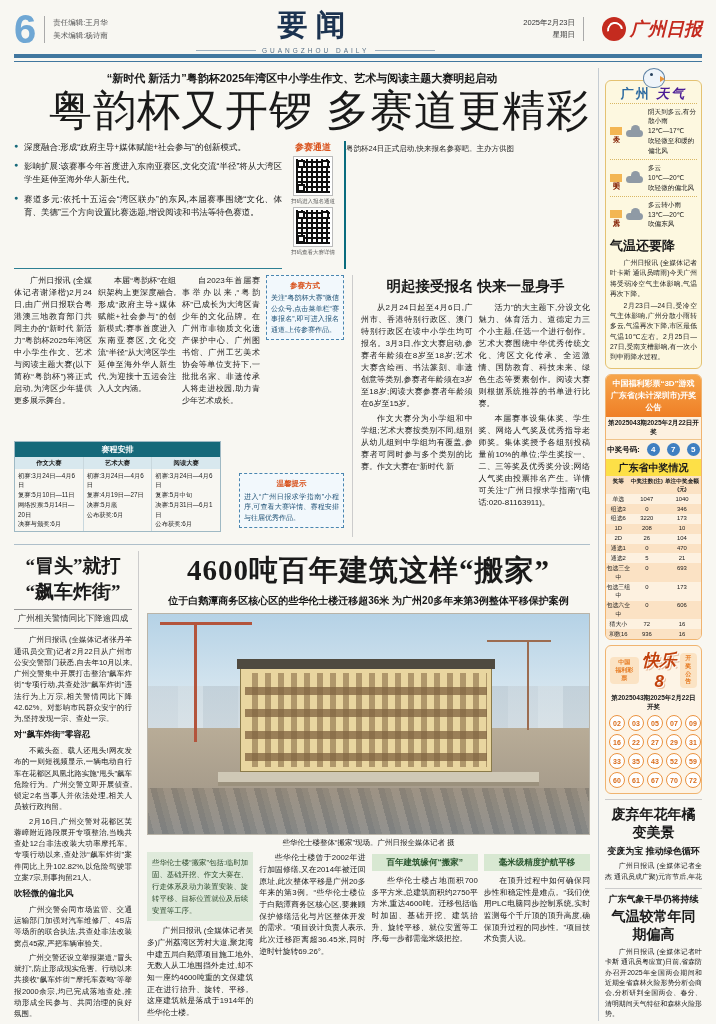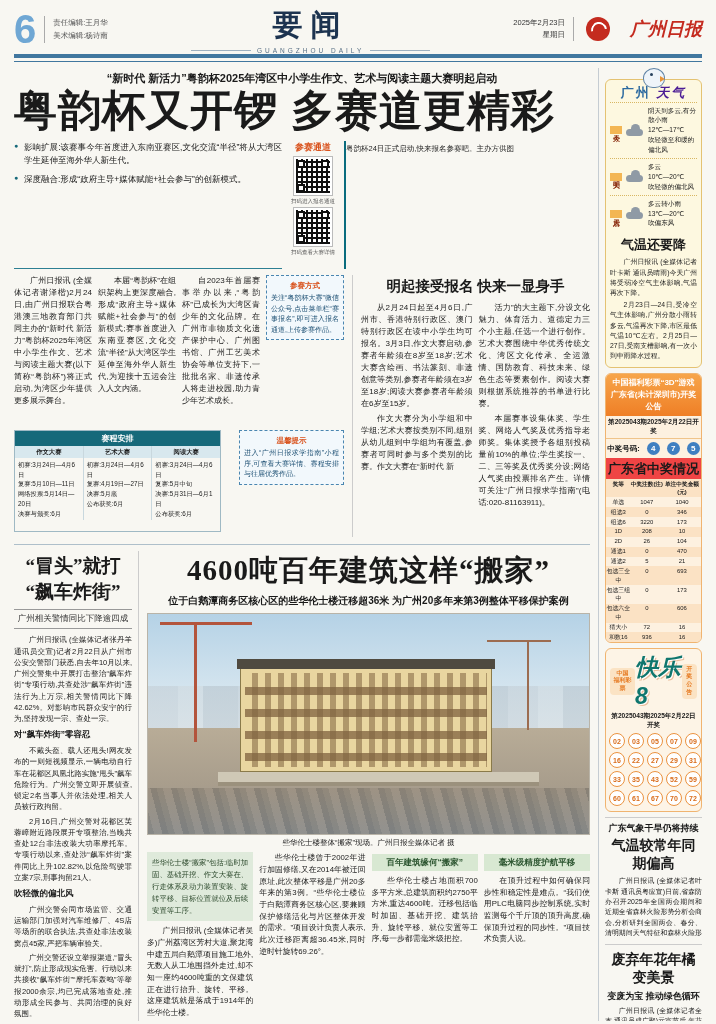--- a/index.html
+++ b/index.html
@@ -8,33 +8,33 @@
   .serif{font-family:"Liberation Serif","DejaVu Serif",serif;}
   
   .header{display:flex;align-items:center;height:46px;}
   .pageno{font-size:40px;font-weight:bold;color:#6fa7d4;line-height:1;}
   .editors{border-left:1px solid #aaa;margin-left:8px;padding-left:8px;font-size:7.5px;color:#555;line-height:1.8;}
   .masthead{flex:1;text-align:center;}
   .masthead-title{font-size:30px;font-weight:bold;color:#1c3350;letter-spacing:8px;font-family:"Liberation Serif",serif;}
   .masthead-sub{font-size:6.5px;letter-spacing:3px;color:#5a7186;display:flex;align-items:center;justify-content:center;gap:6px;margin-top:1px;}
   .masthead-sub .ln{display:inline-block;width:60px;height:1px;background:#9fb0bf;}
   .dateblock{font-size:7.5px;text-align:right;color:#333;line-height:1.6;}
-  .brandwrap{display:flex;align-items:flex-end;gap:20px;border-left:1px solid #aaa;margin-left:8px;padding-left:12px;}
+  .brandwrap{display:flex;align-items:flex-end;gap:4px;border-left:1px solid #aaa;margin-left:8px;padding-left:18px;}
   .brand-icon{width:24px;height:24px;border-radius:50%;background:#c42b1f;position:relative;flex:none;}
   .brand-icon::after{content:"";position:absolute;left:5px;top:5px;width:12px;height:12px;border-radius:50%;
         border:2.5px solid #fff;border-right-color:transparent;border-bottom-color:transparent;transform:rotate(35deg);}
   .brand-name{font-size:18px;color:#c42b1f;font-weight:bold;font-style:italic;font-family:"Liberation Serif",serif;white-space:nowrap;}
   .rules{border-top:4px solid #41779f;border-bottom:1.5px solid #41779f;height:3px;margin:2px 0 6px;}
   
   .content{display:flex;gap:8px;height:953px;}
   .main{width:576px;flex:none;}
   .sidebar{flex:1;border-left:1px solid #c5ccd2;padding-left:6px;display:flex;flex-direction:column;gap:5px;overflow:hidden;}
   
   .kicker{font-size:11px;font-weight:bold;text-align:center;margin:3px 0 2px;}
-  .headline{font-size:43px;font-weight:700;text-align:left;letter-spacing:1px;line-height:1.05;margin-bottom:8px;}
+  .headline{font-size:43px;font-weight:400;text-align:right;letter-spacing:1px;line-height:1.05;margin-bottom:8px;}
   .lead-row{display:flex;gap:8px;}
   .bullets{width:268px;font-size:8.5px;line-height:1.55;border-bottom:1px solid #2d7f93;padding-bottom:4px;}
   .bullet{margin-bottom:6px;padding-left:10px;position:relative;text-align:justify;}
   .bullet::before{content:"●";color:#16697a;position:absolute;left:0;top:0;font-size:7px;}
   .qrcol{width:46px;flex:none;display:flex;flex-direction:column;align-items:center;gap:3px;}
   .qr-label{color:#d9531e;font-weight:bold;font-size:9px;}
   .qr{width:34px;height:34px;position:relative;border:2px solid #fff;outline:1px solid #bbb;
       background:repeating-linear-gradient(90deg,#111 0 2px,transparent 2px 5px),repeating-linear-gradient(0deg,#111 0 2px,#fff 2px 5px);}
   .qr i{position:absolute;width:8px;height:8px;border:2px solid #111;background:#fff;box-sizing:border-box;}
   .qr i.tl{left:1px;top:1px}.qr i.tr{right:1px;top:1px}.qr i.bl{left:1px;bottom:1px}
@@ -49,21 +49,21 @@
   .p-strip{position:absolute;right:0;bottom:0;left:0;height:12px;opacity:.9;
       background:linear-gradient(90deg,#e85d4a,#f0a03c,#e6d84e,#7ec15e,#4a90c2,#8a62b0);}
   .poster-caption{font-size:7.5px;text-align:right;margin-top:3px;color:#222;}
   .body-row{display:flex;gap:8px;margin-top:6px;height:262px;}
   .main-article{width:330px;flex:none;}
   .cols4{display:flex;gap:6px;height:150px;overflow:hidden;}
   .acol{flex:1;font-size:8px;line-height:1.5;text-align:justify;}
   .acol p,.s2col p{text-indent:2em;margin:0 0 3px;}
   .tipbox{border:1px dashed #4a86b0;background:#f2f8fc;padding:4px;font-size:7px;color:#1c4f73;line-height:1.5;margin-bottom:4px;}
   .tip-title{font-weight:bold;text-align:center;color:#d9531e;margin-bottom:2px;font-size:7.5px;}
-  .bottom-row{display:flex;gap:18px;margin-top:5px;height:102px;overflow:hidden;}
+  .bottom-row{display:flex;gap:18px;margin-top:5px;height:102px;overflow:hidden;align-items:flex-end;}
   .schedule{width:205px;flex:none;font-size:6.3px;border:1px solid #9fb9c4;}
   .schedule-title{background:#16697a;color:#fff;text-align:center;font-size:8px;padding:2px 0;font-weight:bold;}
   .sch-cols{display:flex;}
   .sch-col{flex:1;border-left:1px solid #c9d8de;padding:2px 3px;line-height:1.55;}
   .sch-col:first-child{border-left:none;}
   .sch-head{font-weight:bold;text-align:center;background:#d8e8ee;margin:-2px -3px 2px;padding:1px 0;}
   .section2{flex:1;border-left:1px solid #ccc;padding-left:8px;overflow:hidden;}
   .section2-title{font-size:14.5px;font-weight:bold;text-align:center;margin:2px 0 6px;}
   .s2cols{display:flex;gap:6px;}
   .s2col{flex:1;font-size:8px;line-height:1.5;text-align:justify;}
@@ -108,38 +108,38 @@
   .mascot .beak{position:absolute;left:19px;top:8px;width:0;height:0;border-top:3px solid transparent;border-bottom:3px solid transparent;border-left:5px solid #e8953a;}
   .wpanel{background:#fdf8e0;border:1.5px solid #e4c272;border-radius:6px;padding:4px;font-size:7px;flex:none;}
   .wtitle{text-align:center;font-size:13px;font-weight:bold;letter-spacing:2px;}
   .wtitle .c1{color:#2c6aa0;} .wtitle .c2{color:#4c1d95;font-family:"Liberation Serif",serif;font-style:italic;}
   .wrow{display:flex;align-items:center;border-top:1px dotted #d8b763;padding:3px 0;gap:3px;}
   .wday{writing-mode:vertical-rl;background:#f3b653;color:#8a2c0f;font-weight:bold;font-size:7px;padding:3px 1px;letter-spacing:1px;flex:none;}
   .wicon{width:20px;height:13px;position:relative;flex:none;}
   .wicon::before{content:"";position:absolute;left:1px;bottom:1px;width:17px;height:7px;background:#8f9aa5;border-radius:6px;}
   .wicon::after{content:"";position:absolute;left:6px;bottom:4px;width:9px;height:9px;background:#8f9aa5;border-radius:50%;}
   .winfo{flex:1;line-height:1.5;font-size:6.6px;}
-  .cool-title{text-align:center;font-weight:bold;font-size:13px;margin:5px 0 3px;font-family:Liberation Mono, monospace;}
+  .cool-title{font-weight:bold;font-size:13px;margin:5px 0 3px;font-family:Liberation Mono, monospace;}
   .coolp{font-size:6.8px;text-indent:2em;line-height:1.5;text-align:justify;margin:0 0 2px;}
   .lpanel{background:#fdf1e0;border:1.5px solid #f0b470;border-radius:6px;overflow:hidden;flex:none;}
   .lhead{background:linear-gradient(#f7a54a,#ef7f26);color:#fff;text-align:center;font-size:8px;font-weight:bold;padding:3px 1px;line-height:1.5;}
   .lissue{font-size:6.6px;text-align:center;padding:2px 0;border-bottom:1px solid #f0c48a;font-weight:bold;}
   .lnums{display:flex;align-items:center;justify-content:center;gap:7px;padding:3px 0;}
   .lnums-label{font-size:7.5px;font-weight:bold;}
   .ball{width:13px;height:13px;border-radius:50%;background:#3f7fc1;color:#fff;font-size:8px;display:flex;align-items:center;justify-content:center;font-weight:bold;}
-  .ltable-title{background:#ef4444;text-align:center;font-size:13px;font-weight:bold;padding:1.5px 0;}
+  .ltable-title{background:#fde047;text-align:center;font-size:10px;font-weight:bold;padding:1.5px 0;}
   .lrow{display:flex;text-align:center;font-size:5.9px;line-height:1.5;}
   .lrow>span{padding:.5px 0;}
   .lrow .c-a{width:26%;} .lrow .c-b{width:34%;} .lrow .c-c{width:40%;}
   .lrow.lh{font-weight:bold;background:#f9d9ae;font-size:5.7px;}
   .lrow:nth-child(odd){background:#fbe2c4;}
   .kpanel{background:#fdf4e6;border:1.5px solid #f0b470;border-radius:6px;padding:3px;flex:none;}
   .khead{display:flex;justify-content:space-between;align-items:center;padding:0 1px;}
   .khead-side{font-size:6px;color:#e67a22;font-weight:bold;background:#fbe3c4;border-radius:4px;padding:2px 3px;text-align:center;line-height:1.3;}
-  .klogo{font-size:23px;font-weight:900;color:#0f766e;font-style:italic;text-shadow:1px 1px 0 #fff,2px 2px 0 rgba(200,90,20,.35);}
+  .klogo{font-size:17px;font-weight:900;color:#c2410c;font-style:italic;text-shadow:1px 1px 0 #fff,2px 2px 0 rgba(200,90,20,.35);text-align:center;}
   .kissue{font-size:6.6px;text-align:center;font-weight:bold;margin:2px 0;}
   .kgrid{display:grid;grid-template-columns:repeat(5,1fr);gap:3px;padding:1px 0 2px;}
   .kball{width:14px;height:14px;border-radius:50%;background:#fff;border:1.5px solid #eb9340;color:#d96c1a;font-size:7px;font-weight:bold;display:flex;align-items:center;justify-content:center;margin:auto;}
   .sart{border-top:1px solid #ccc;padding-top:4px;overflow:hidden;}
   .sart-kicker{font-size:9px;text-align:center;font-weight:bold;}
   .sart-title{font-size:14px;font-weight:bold;text-align:center;font-family:"Liberation Serif",serif;margin:2px 0 3px;}
   .sart-sub{font-size:9px;text-align:center;font-weight:bold;margin-bottom:3px;}
   .sart p{font-size:6.9px;line-height:1.5;text-indent:2em;text-align:justify;margin:0 0 2px;}
   .h240{height:244px;} .h150{height:150px;}
 </style>
@@ -175,22 +175,23 @@
 
   <div class="content">
 
     <div class="main">
 
       <div class="kicker">“新时代 新活力”粤韵杯2025年湾区中小学生作文、艺术与阅读主题大赛明起启动</div>
       <div class="headline">粤韵杯又开锣 多赛道更精彩</div>
 
       <div class="lead-row">
         <div class="bullets">
+          <div class="bullet">深度融合:形成“政府主导+媒体赋能+社会参与”的创新模式。</div>
           <div class="bullet">影响扩展:该赛事今年首度进入东南亚赛区,文化交流“半径”将从大湾区学生延伸至海外华人新生代。</div>
-          <div class="bullet">深度融合:形成“政府主导+媒体赋能+社会参与”的创新模式。</div>
+          <div class="bullet">赛道多元:依托十五运会“湾区联办”的东风,本届赛事围绕“文化、体育、美德”三个方向设置比赛选题,增设阅读和书法等特色赛道。</div>
         </div>
         <div class="qrcol">
           <div class="qr-label">参赛通道</div>
           <div class="qr">
               <i class="tl"></i>
               <i class="tr"></i>
               <i class="bl"></i>
             </div>
           <div class="qr-caption">扫码进入报名通道</div>
           <div class="qr">
@@ -492,29 +493,29 @@
             <span class="kball">52</span>
             <span class="kball">59</span>
           <span class="kball">60</span>
             <span class="kball">61</span>
             <span class="kball">67</span>
             <span class="kball">70</span>
             <span class="kball">72</span>
         </div>
       </div>
 
+      <div class="sart h150">
+        <div class="sart-title">废弃年花年橘变美景</div>
+        <div class="sart-sub">变废为宝 推动绿色循环</div>
+        <p>广州日报讯 (全媒体记者全杰 通讯员成广聚)元宵节后,年花年橘迎来处置高峰。今年全市共设713个临时收集点,方便市民分类投放。有的年花年橘被复种在天桥绿化、人行道边,有的则“变身”燃料或肥料,继续为城市服务。</p>
+
+      </div>
+
       <div class="sart h240">
         <div class="sart-kicker">广东气象干旱仍将持续</div>
         <div class="sart-title">气温较常年同期偏高</div>
         <p>广州日报讯 (全媒体记者叶卡斯 通讯员粤应宣)日前,省森防办召开2025年全国两会期间和近期全省森林火险形势分析会商会,分析研判全国两会、春分、清明期间天气特征和森林火险形势。</p>
         <p>会议指出,上述期间全省气温较常年同期偏高,降水较常年同期偏少,气象干旱仍将持续;春季森林防灭火工作正处关键期,森林火灾风险隐患增大,形势严峻复杂。</p>
 
       </div>
-
-      <div class="sart h150">
-        <div class="sart-title">废弃年花年橘变美景</div>
-        <div class="sart-sub">变废为宝 推动绿色循环</div>
-        <p>广州日报讯 (全媒体记者全杰 通讯员成广聚)元宵节后,年花年橘迎来处置高峰。今年全市共设713个临时收集点,方便市民分类投放。有的年花年橘被复种在天桥绿化、人行道边,有的则“变身”燃料或肥料,继续为城市服务。</p>
-
-      </div>
     </div>
   </div>
 </div>
 
 </body></html>

